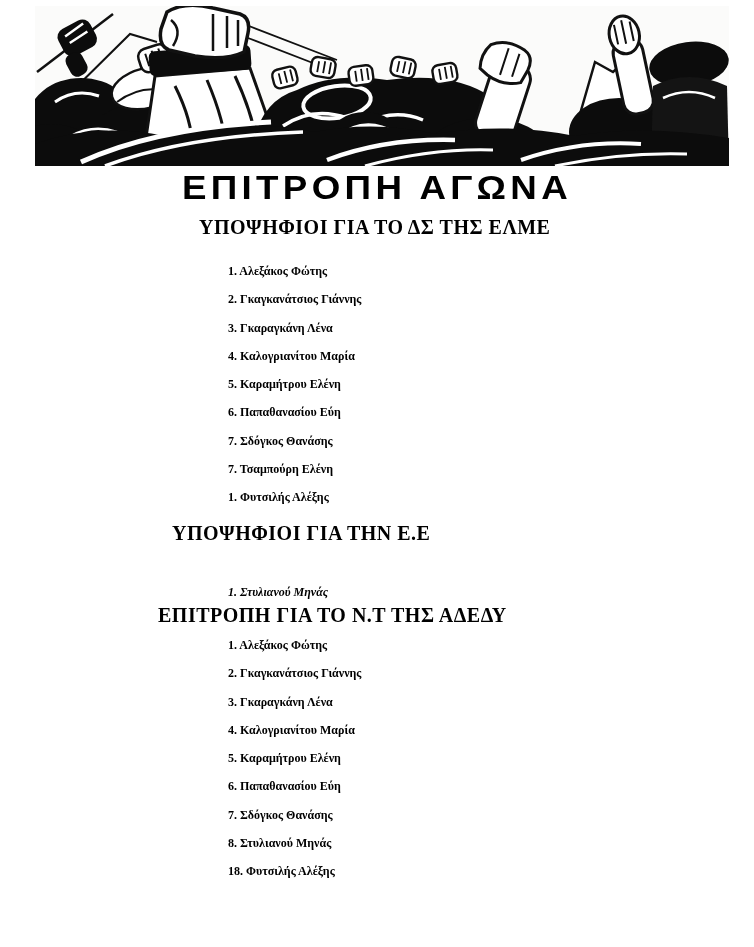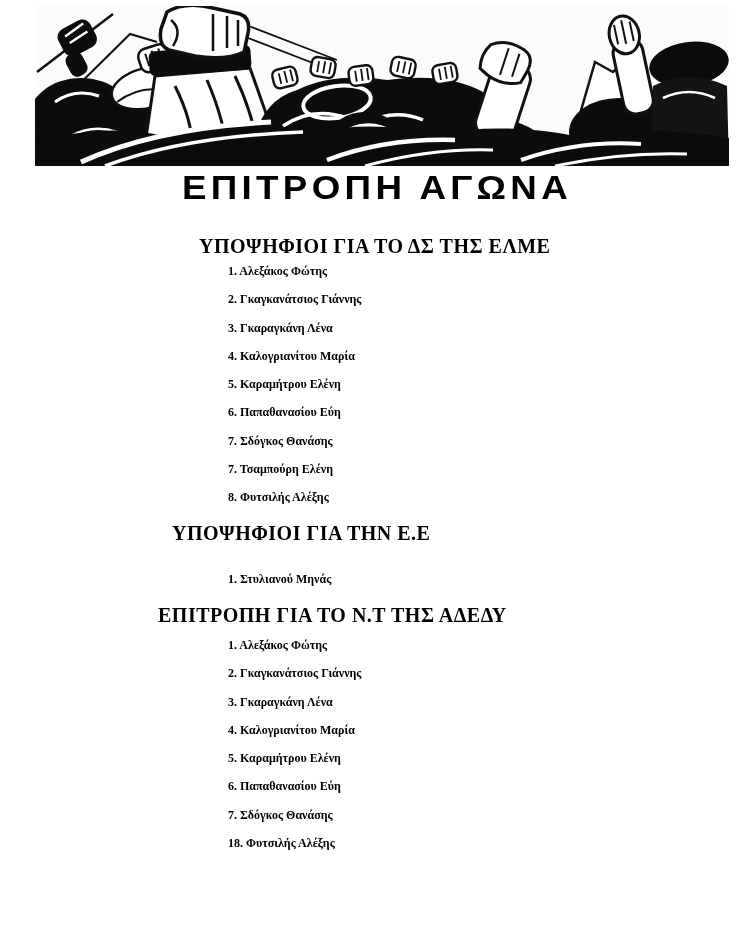--- a/index.html
+++ b/index.html
@@ -25,24 +25,24 @@
     font-family:"Liberation Serif","DejaVu Serif",serif;
     font-weight:700;font-size:20px;line-height:22px;letter-spacing:0.5px;
     white-space:nowrap;
   }
   .list{
     position:absolute;left:228px;
     font-weight:700;font-size:12px;
     white-space:nowrap;
   }
   .list .list-item{line-height:28.3px;}
-  .s0h{top:235px;left:199px;}
+  .s0h{top:216px;left:199px;}
   .s0l{top:257px;}
   .s1h{top:522px;left:172px;}
-  .s1l{top:565px;}
+  .s1l{top:578px;font-style:italic;}
   .s2h{top:604px;left:158px;}
   .s2l{top:631px;}
 </style>
 </head>
 <body>
 
 <div class="page">
 
   <div class="illustration">
     <svg viewBox="0 0 694 160" preserveAspectRatio="none" xmlns="http://www.w3.org/2000/svg">
@@ -155,33 +155,34 @@
   <h2 class="heading s0h">ΥΠΟΨΗΦΙΟΙ ΓΙΑ ΤΟ ΔΣ ΤΗΣ ΕΛΜΕ</h2>
   <div class="list s0l">
       <div class="list-item">1. Αλεξάκος Φώτης</div>
       <div class="list-item">2. Γκαγκανάτσιος Γιάννης</div>
       <div class="list-item">3. Γκαραγκάνη Λένα</div>
       <div class="list-item">4. Καλογριανίτου Μαρία</div>
       <div class="list-item">5. Καραμήτρου Ελένη</div>
       <div class="list-item">6. Παπαθανασίου Εύη</div>
       <div class="list-item">7. Σδόγκος Θανάσης</div>
       <div class="list-item">7. Τσαμπούρη Ελένη</div>
-      <div class="list-item">8. Φυτσιλής Αλέξης</div>
+      <div class="list-item">1. Φυτσιλής Αλέξης</div>
     </div>
 
   <h2 class="heading s1h">ΥΠΟΨΗΦΙΟΙ ΓΙΑ ΤΗΝ Ε.Ε</h2>
   <div class="list s1l">
       <div class="list-item">1. Στυλιανού Μηνάς</div>
     </div>
 
   <h2 class="heading s2h">ΕΠΙΤΡΟΠΗ ΓΙΑ ΤΟ Ν.Τ ΤΗΣ ΑΔΕΔΥ</h2>
   <div class="list s2l">
       <div class="list-item">1. Αλεξάκος Φώτης</div>
       <div class="list-item">2. Γκαγκανάτσιος Γιάννης</div>
       <div class="list-item">3. Γκαραγκάνη Λένα</div>
       <div class="list-item">4. Καλογριανίτου Μαρία</div>
       <div class="list-item">5. Καραμήτρου Ελένη</div>
       <div class="list-item">6. Παπαθανασίου Εύη</div>
       <div class="list-item">7. Σδόγκος Θανάσης</div>
+      <div class="list-item">8. Στυλιανού Μηνάς</div>
       <div class="list-item">18. Φυτσιλής Αλέξης</div>
     </div>
 
 </div>
 
 </body></html>

